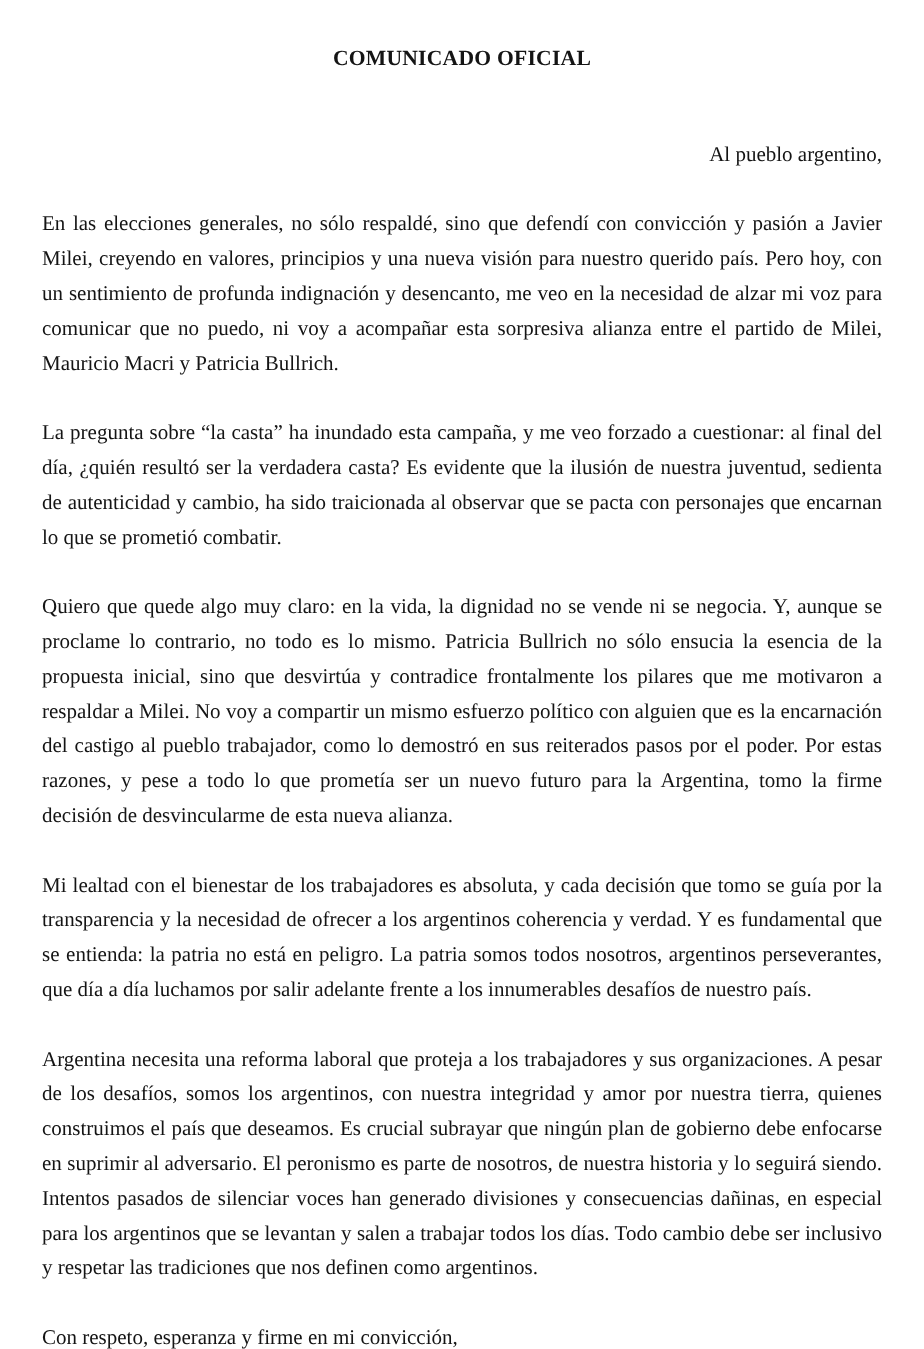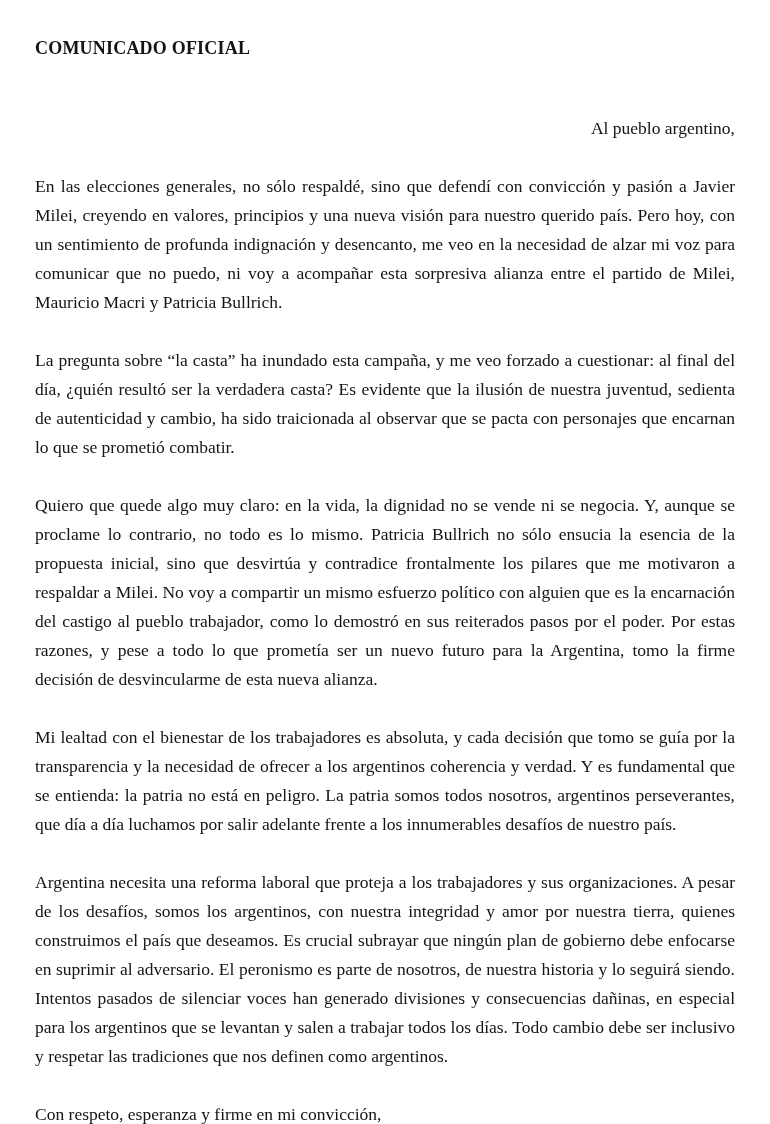--- a/index.html
+++ b/index.html
@@ -17,20 +17,21 @@
     font-family: "Liberation Serif", "DejaVu Serif", serif;
     font-size: 17.5px;
     line-height: 29px;
   }
   .doc-title {
     font-size: 18px;
     font-weight: bold;
     margin: 0 0 56px 0;
     line-height: 20px;
     letter-spacing: 0.2px;
+    text-align: center;
   }
   .salutation {
     margin: 0 0 29px 0;
     text-align: right;
   }
   .para {
     text-align: justify;
     margin: 2px 0 29px 0;
   }
   .closing {

